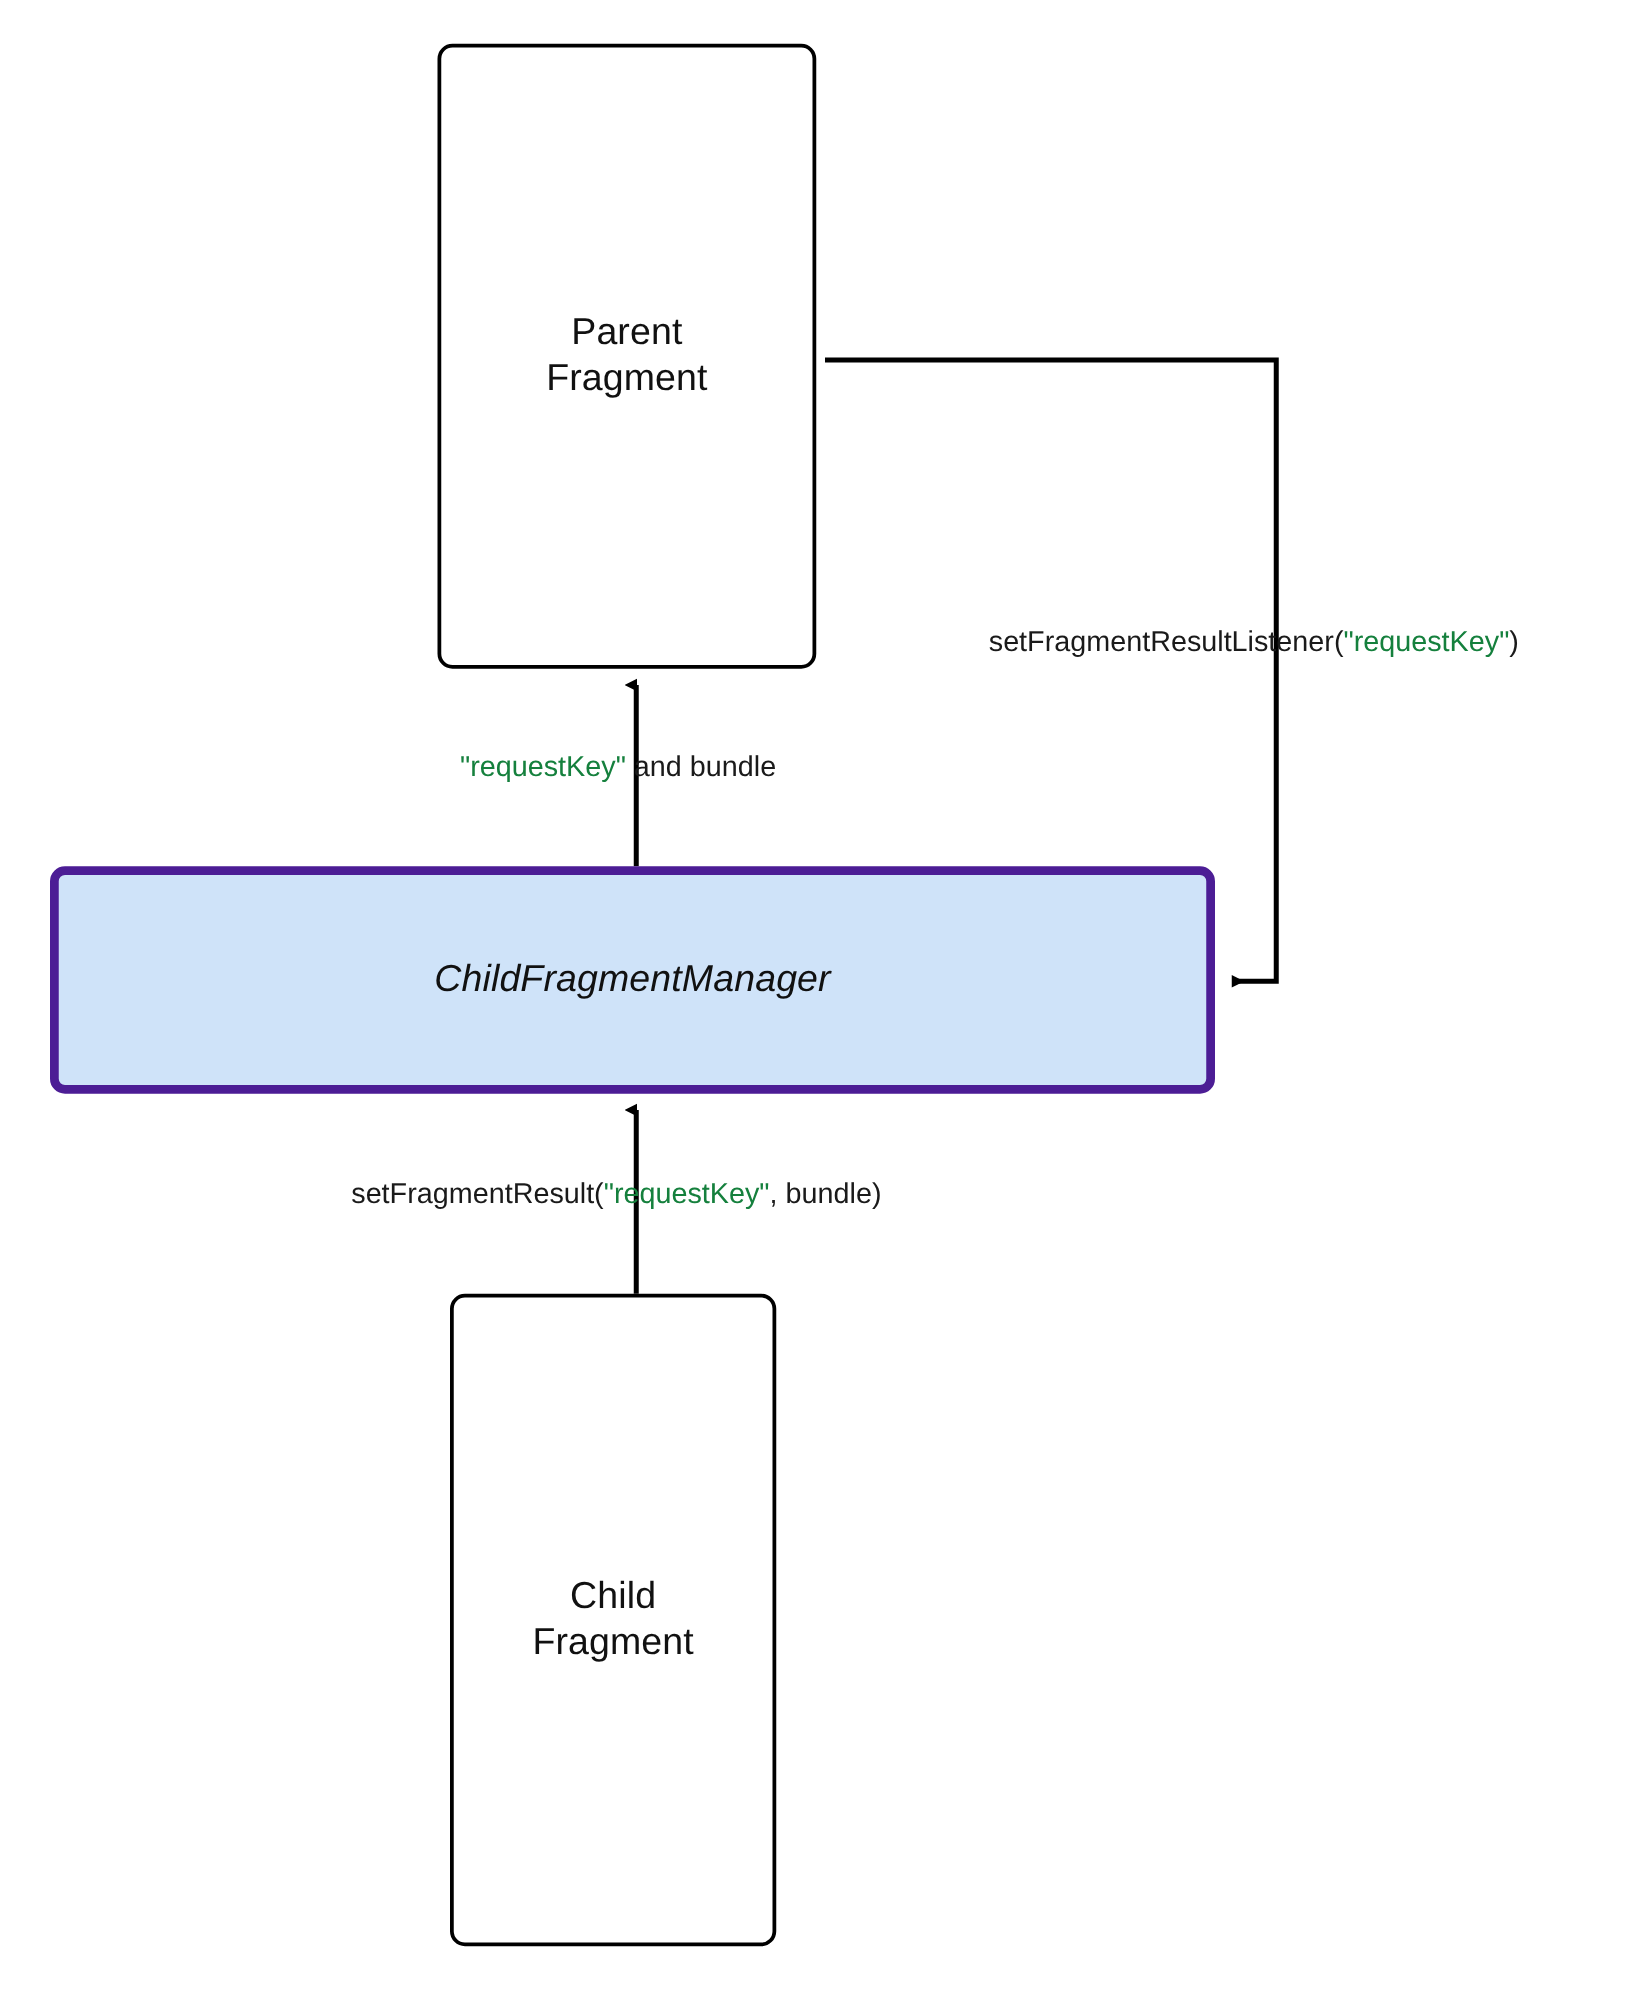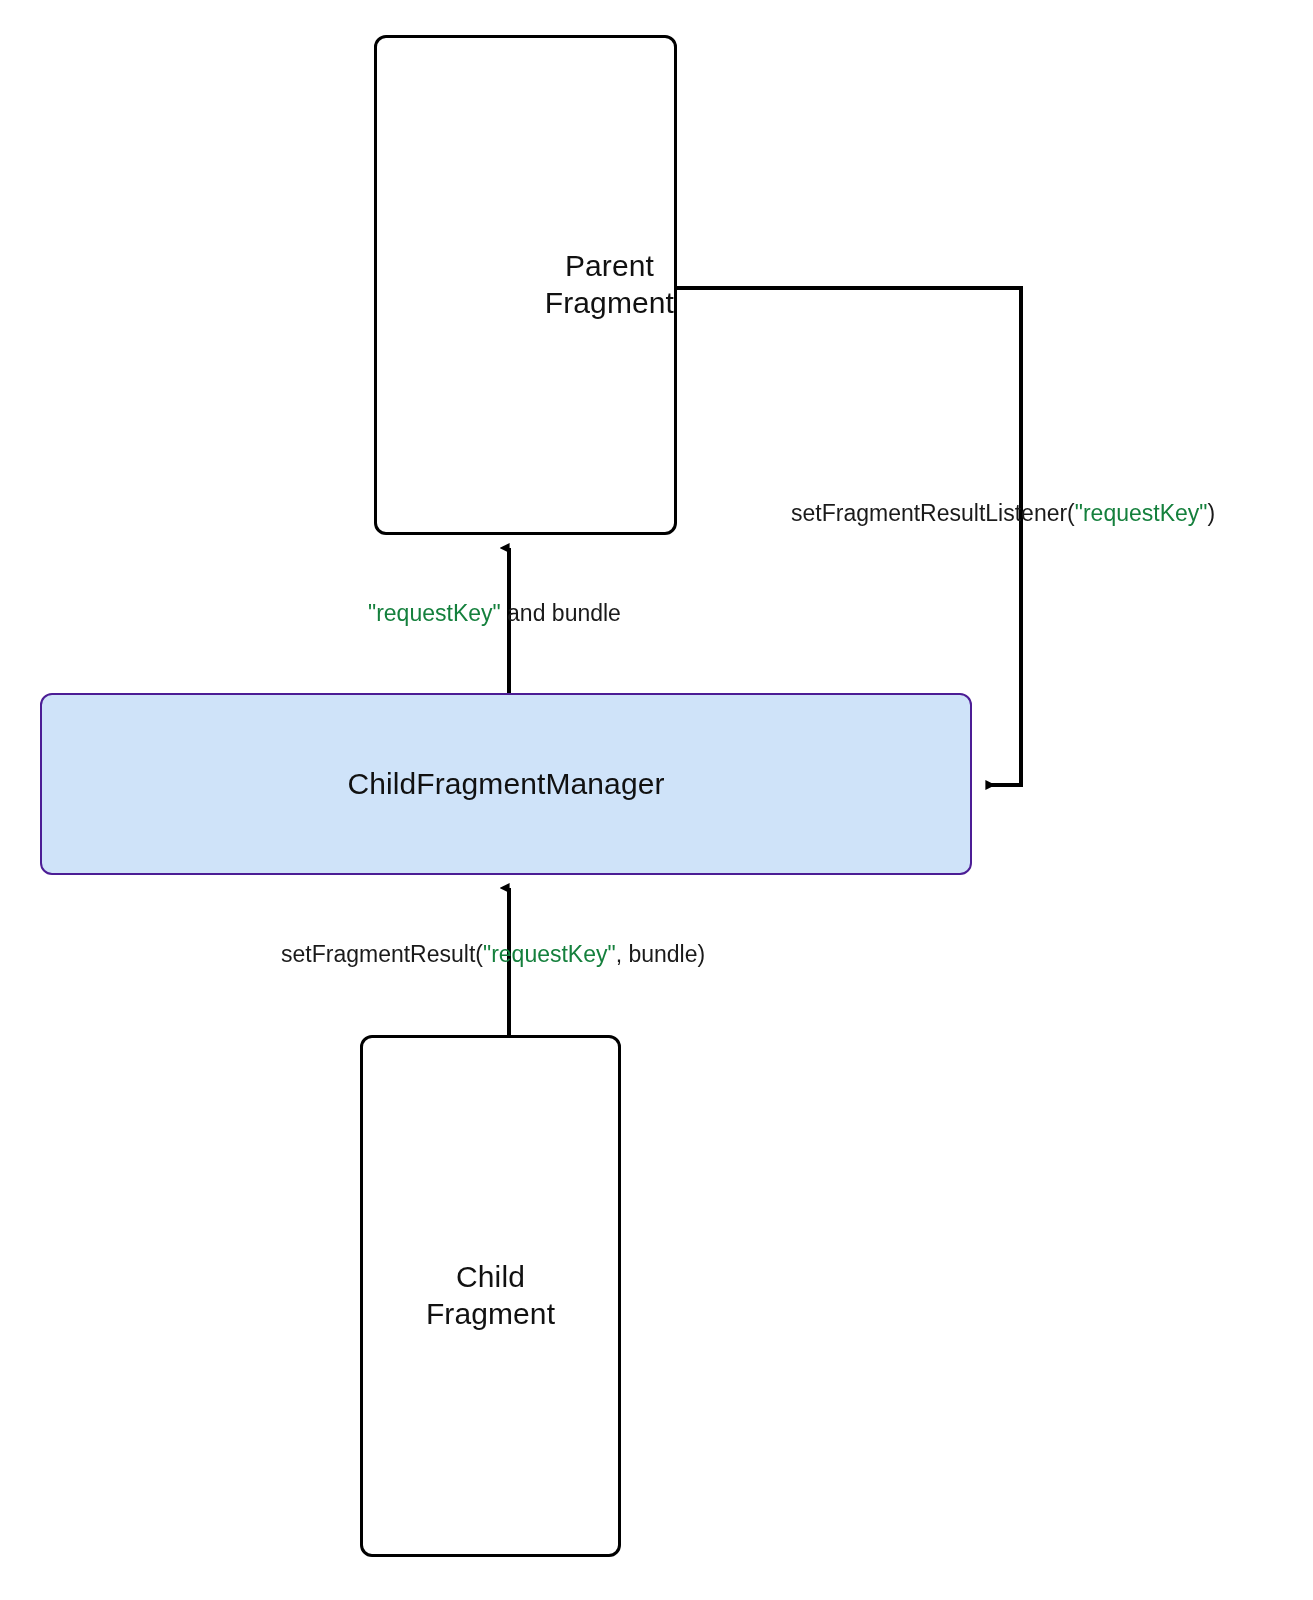--- a/index.html
+++ b/index.html
@@ -33,41 +33,42 @@
     justify-content: center;
     text-align: center;
   }
   .node-plain {
     background: #ffffff;
     border: 3px solid #000000;
     border-radius: 12px;
   }
   .node-highlight {
     background: #cfe3f9;
-    border: 2px solid #4c1d95;
+    border: 7px solid #4c1d95;
     border-radius: 12px;
+    font-style: italic;
   }
   .node-label {
     font-size: 30px;
     line-height: 1.22;
     color: #111111;
     white-space: pre-line;
     letter-spacing: 0.1px;
   }
   .edge-label {
     position: absolute;
     font-size: 23px;
     color: #1a1a1a;
     white-space: nowrap;
     line-height: 1.2;
   }
   .key-token {
     color: #15803d;
   }
-  .lbl-parent-box  { left: 374px; top: 35px;   width: 303px; height: 500px; justify-content: flex-end; }
+  .lbl-parent-box  { left: 350px; top: 35px;   width: 303px; height: 500px; }
   .lbl-cfm-box     { left: 40px;  top: 693px;  width: 932px; height: 182px; }
   .lbl-child-box   { left: 360px; top: 1035px; width: 261px; height: 522px; }
   .lbl-listener    { left: 791px; top: 500px; }
   .lbl-requestkey  { left: 368px; top: 600px; }
   .lbl-setresult   { left: 281px; top: 941px; }
 </style>
 </head>
 <body>
 
 <div id="diagram-root">

